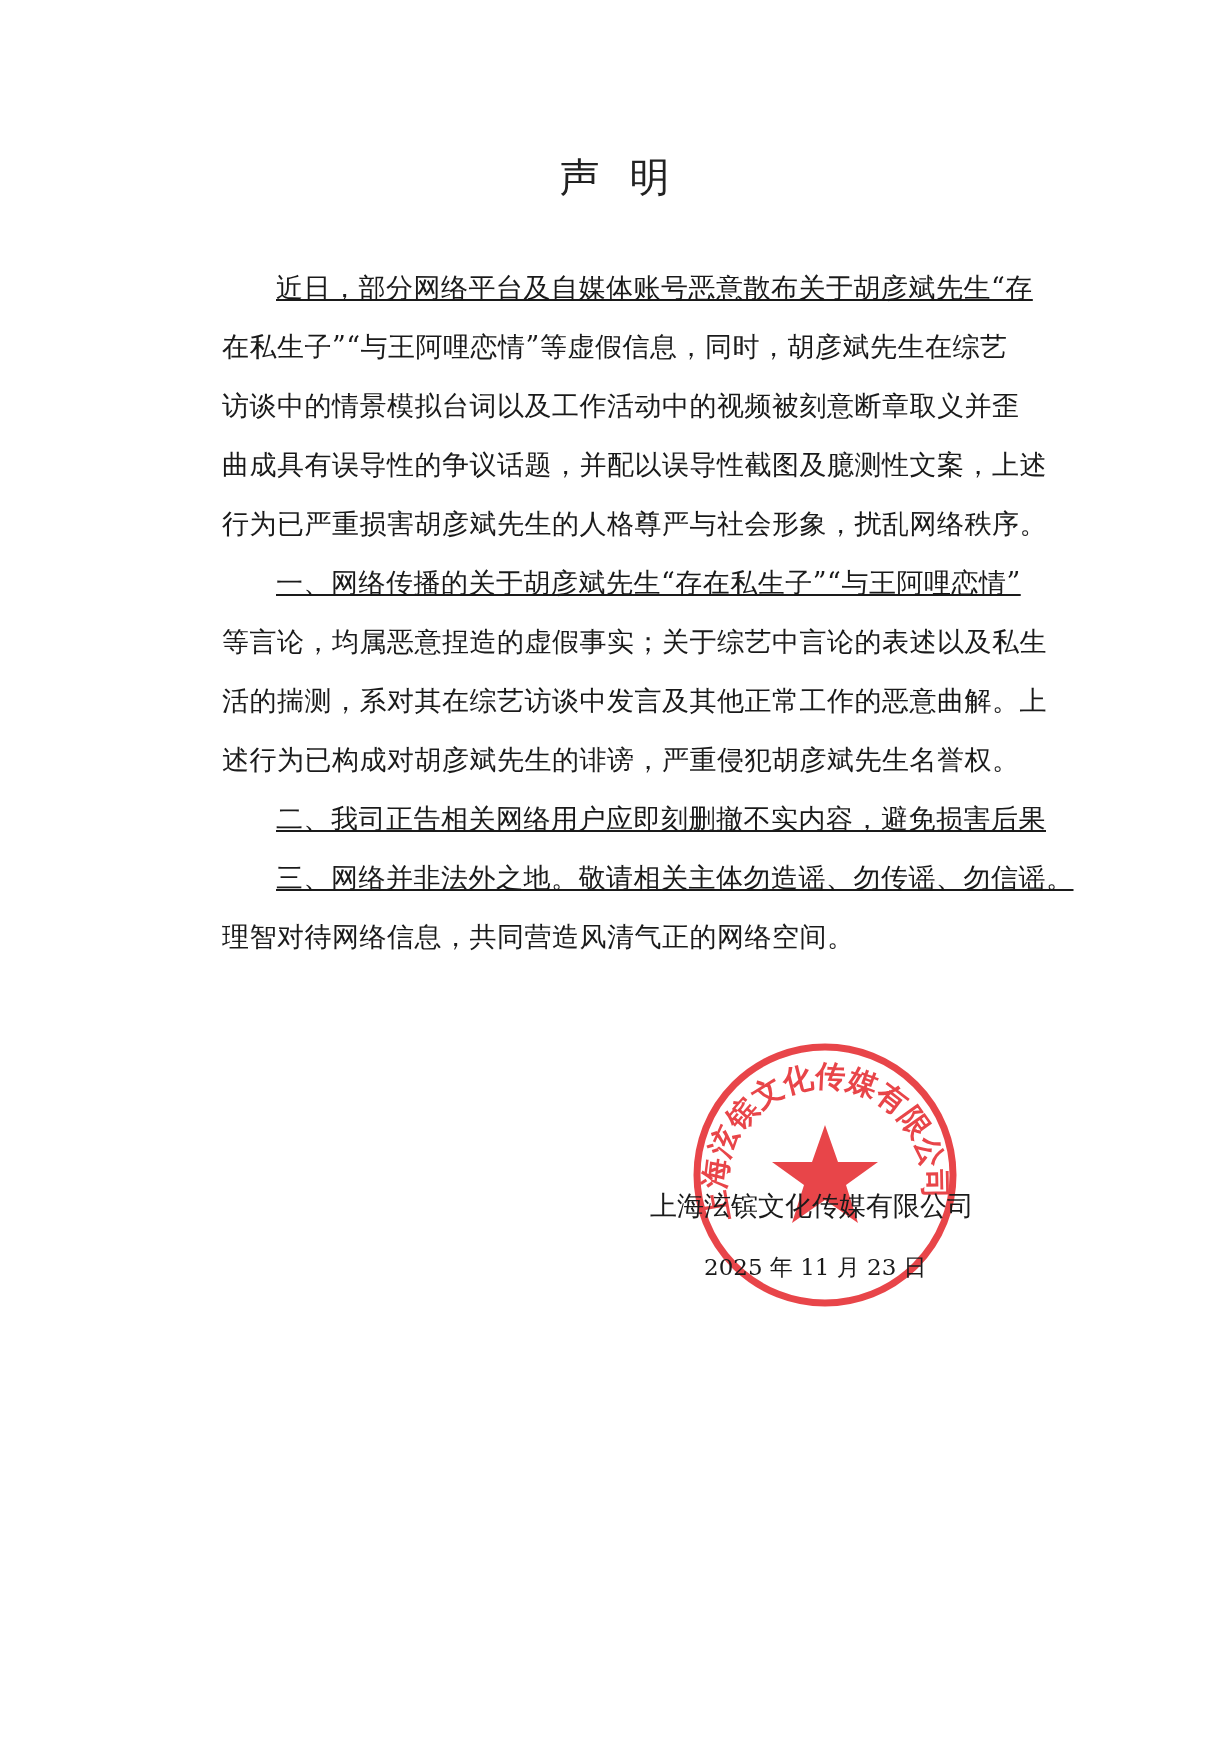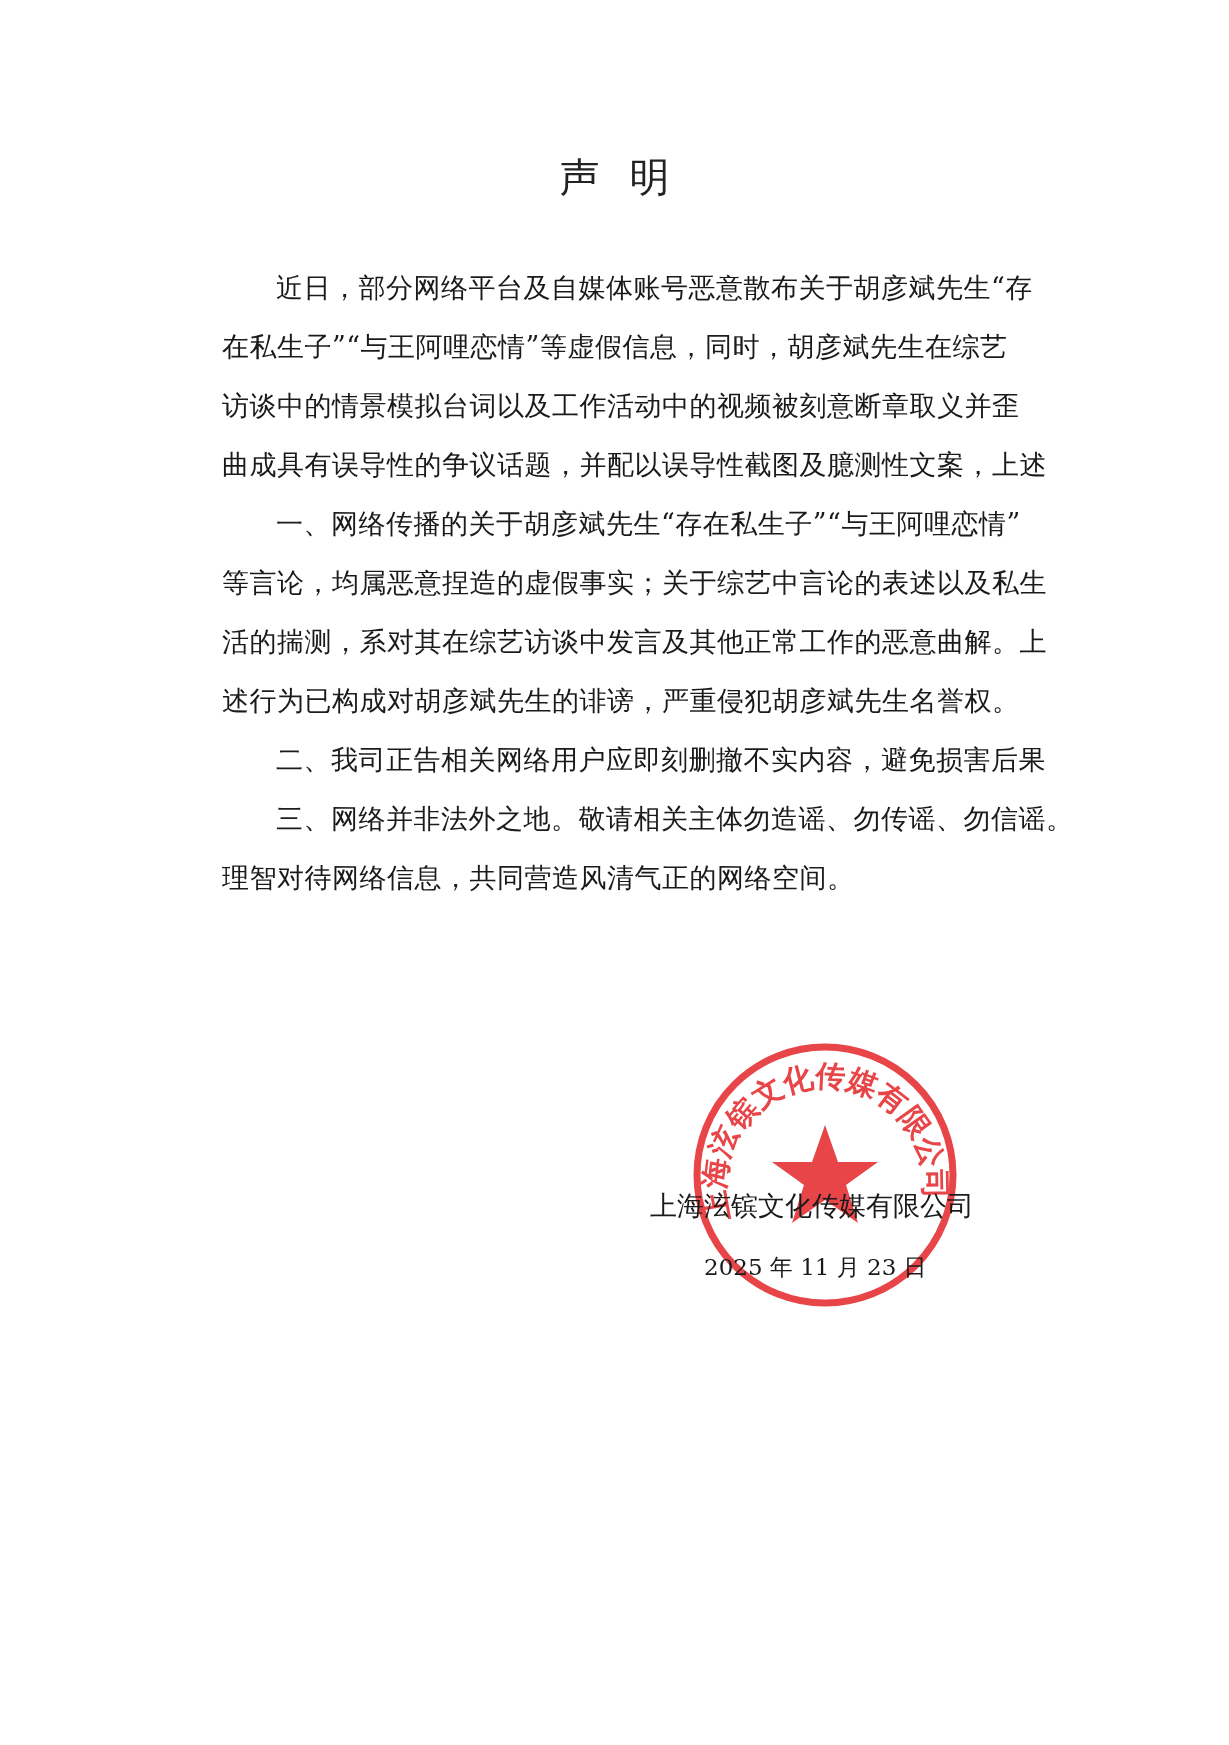--- a/index.html
+++ b/index.html
@@ -2,36 +2,37 @@
 <html><head>
 <meta charset="utf-8">
 <style>
   html, body { margin: 0; padding: 0; background: #ffffff; }
   body { width: 1229px; height: 1745px; position: relative; overflow: hidden;
          font-family: "DejaVu Serif", "Liberation Serif", serif; color: #1a1a1a; }
   .title { position: absolute; top: 150px; left: 0; width: 1229px; text-align: center;
            font-size: 40px; letter-spacing: 30px; text-indent: 30px; font-weight: normal; color: #222; }
   .body { position: absolute; left: 222px; top: 258px; width: 800px; }
   .line { height: 59px; line-height: 59px; font-size: 27px; white-space: nowrap; letter-spacing: 0.5px; }
-  .indent { padding-left: 54px; }
+  .indent { padding-left: 54px; text-decoration: underline; }
   .sig { position: absolute; left: 650px; top: 1188px; font-size: 27px; white-space: nowrap; }
   .date { position: absolute; left: 704px; top: 1252px; font-size: 23px; white-space: nowrap; }
   .seal { position: absolute; left: 690px; top: 1040px; width: 270px; height: 270px; opacity: 0.85; }
 </style>
 </head>
 <body>
 
 <div class="title">声明</div>
 
 <div class="body">
   <div>
     <div class="line indent">近日，部分网络平台及自媒体账号恶意散布关于胡彦斌先生“存</div>
     <div class="line">在私生子”“与王阿哩恋情”等虚假信息，同时，胡彦斌先生在综艺</div>
     <div class="line">访谈中的情景模拟台词以及工作活动中的视频被刻意断章取义并歪</div>
     <div class="line">曲成具有误导性的争议话题，并配以误导性截图及臆测性文案，上述</div>
+    <div class="line">行为已严重损害胡彦斌先生的人格尊严与社会形象，扰乱网络秩序。</div>
   </div>
   <div>
     <div class="line indent">一、网络传播的关于胡彦斌先生“存在私生子”“与王阿哩恋情”</div>
     <div class="line">等言论，均属恶意捏造的虚假事实；关于综艺中言论的表述以及私生</div>
     <div class="line">活的揣测，系对其在综艺访谈中发言及其他正常工作的恶意曲解。上</div>
     <div class="line">述行为已构成对胡彦斌先生的诽谤，严重侵犯胡彦斌先生名誉权。</div>
   </div>
   <div>
     <div class="line indent">二、我司正告相关网络用户应即刻删撤不实内容，避免损害后果</div>
   </div>

